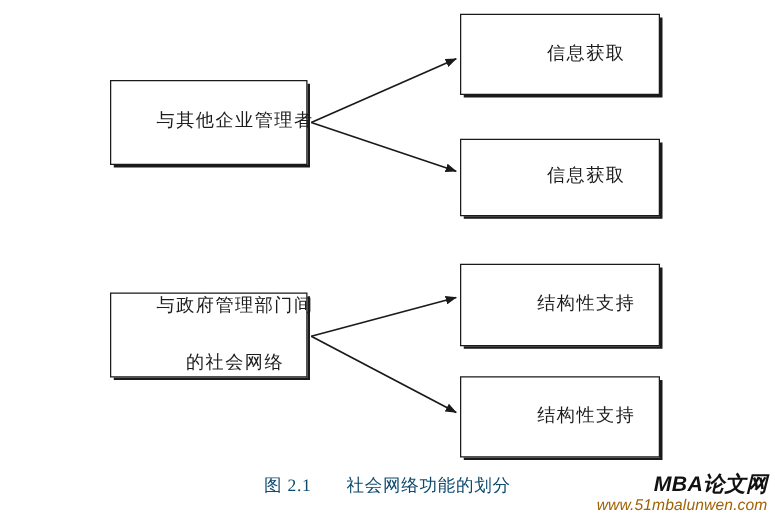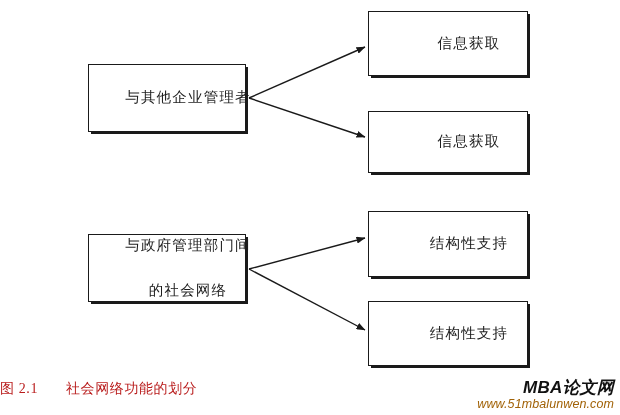--- a/index.html
+++ b/index.html
@@ -61,22 +61,23 @@
     left: 0; top: 0;
     width: 620px;
     height: 415px;
     pointer-events: none;
   }
   #caption {
     position: absolute;
     left: 0;
     top: 380px;
     width: 620px;
+    text-align: center;
     font-size: 14px;
-    color: #b91c1c;
+    color: #0c4a6e;
     letter-spacing: 0.6px;
   }
   #caption .cap-label { margin-right: 2px; }
   #caption .cap-gap { display: inline-block; width: 26px; }
   #watermark {
     position: absolute;
     right: 6px;
     top: 379px;
     text-align: right;
     line-height: 1.05;

